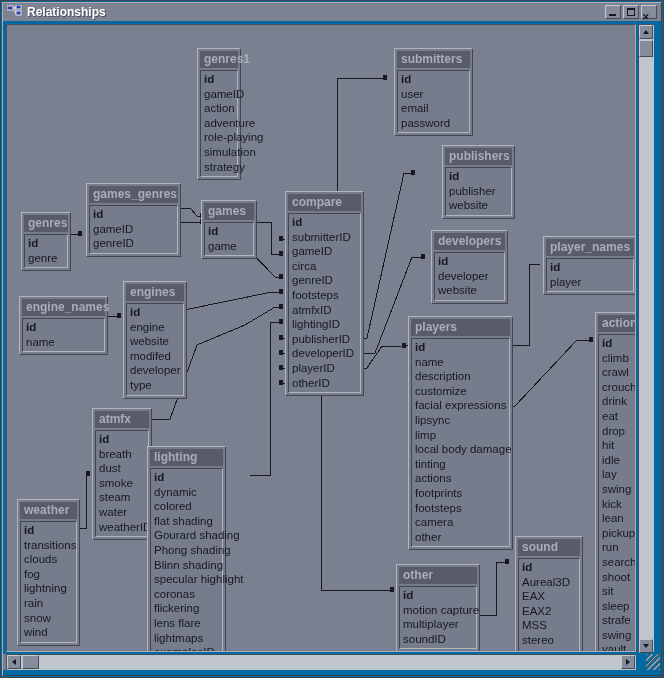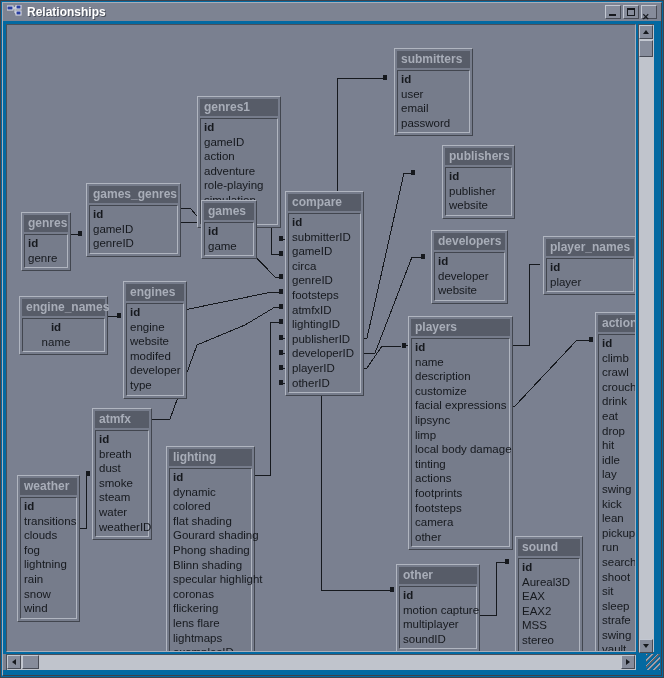--- a/index.html
+++ b/index.html
@@ -289,21 +289,21 @@
           <rect x="582" y="312" width="4" height="5"></rect>
           <rect x="376" y="50" width="4" height="5"></rect>
           <rect x="404" y="145" width="4" height="5"></rect>
           <rect x="414" y="229" width="4" height="5"></rect>
           <rect x="383" y="562" width="4" height="5"></rect>
           <rect x="467" y="587" width="4" height="5"></rect>
           <rect x="498" y="534" width="4" height="5"></rect>
         </g>
       </svg>
 
-    <div class="tbl" style="left: 190px; top: 23px; width: 84px; margin-top: 48px;">
+    <div class="tbl" style="left: 190px; top: 23px; width: 44px;">
           <div class="tbl-head">genres1</div>
           <div class="tbl-body">
             <div class="fld pk">id</div>
             <div class="fld">gameID</div>
             <div class="fld">action</div>
             <div class="fld">adventure</div>
             <div class="fld">role-playing</div>
             <div class="fld">simulation</div>
             <div class="fld">strategy</div>
           </div>
@@ -383,21 +383,21 @@
           <div class="tbl-head">engines</div>
           <div class="tbl-body">
             <div class="fld pk">id</div>
             <div class="fld">engine</div>
             <div class="fld">website</div>
             <div class="fld">modifed</div>
             <div class="fld">developer</div>
             <div class="fld">type</div>
           </div>
         </div>
-        <div class="tbl" style="left: 12px; top: 271px; width: 89px; text-align: center;">
+        <div class="tbl" style="left: 12px; top: 271px; width: 89px;">
           <div class="tbl-head">engine_names</div>
           <div class="tbl-body">
             <div class="fld pk">id</div>
             <div class="fld">name</div>
           </div>
         </div>
         <div class="tbl" style="left: 588px; top: 287px; width: 56px;">
           <div class="tbl-head">actions</div>
           <div class="tbl-body">
             <div class="fld pk">id</div>
@@ -448,39 +448,39 @@
           <div class="tbl-body">
             <div class="fld pk">id</div>
             <div class="fld">breath</div>
             <div class="fld">dust</div>
             <div class="fld">smoke</div>
             <div class="fld">steam</div>
             <div class="fld">water</div>
             <div class="fld">weatherID</div>
           </div>
         </div>
-        <div class="tbl" style="left: 159px; top: 421px; width: 89px;">
+        <div class="tbl" style="left: 140px; top: 421px; width: 79px;">
           <div class="tbl-head">lighting</div>
           <div class="tbl-body">
             <div class="fld pk">id</div>
             <div class="fld">dynamic</div>
             <div class="fld">colored</div>
             <div class="fld">flat shading</div>
             <div class="fld">Gourard shading</div>
             <div class="fld">Phong shading</div>
             <div class="fld">Blinn shading</div>
             <div class="fld">specular highlight</div>
             <div class="fld">coronas</div>
             <div class="fld">flickering</div>
             <div class="fld">lens flare</div>
             <div class="fld">lightmaps</div>
             <div class="fld">examplesID</div>
           </div>
         </div>
-        <div class="tbl" style="left: 10px; top: 450px; width: 63px;">
+        <div class="tbl" style="left: 10px; top: 474px; width: 63px;">
           <div class="tbl-head">weather</div>
           <div class="tbl-body">
             <div class="fld pk">id</div>
             <div class="fld">transitions</div>
             <div class="fld">clouds</div>
             <div class="fld">fog</div>
             <div class="fld">lightning</div>
             <div class="fld">rain</div>
             <div class="fld">snow</div>
             <div class="fld">wind</div>

